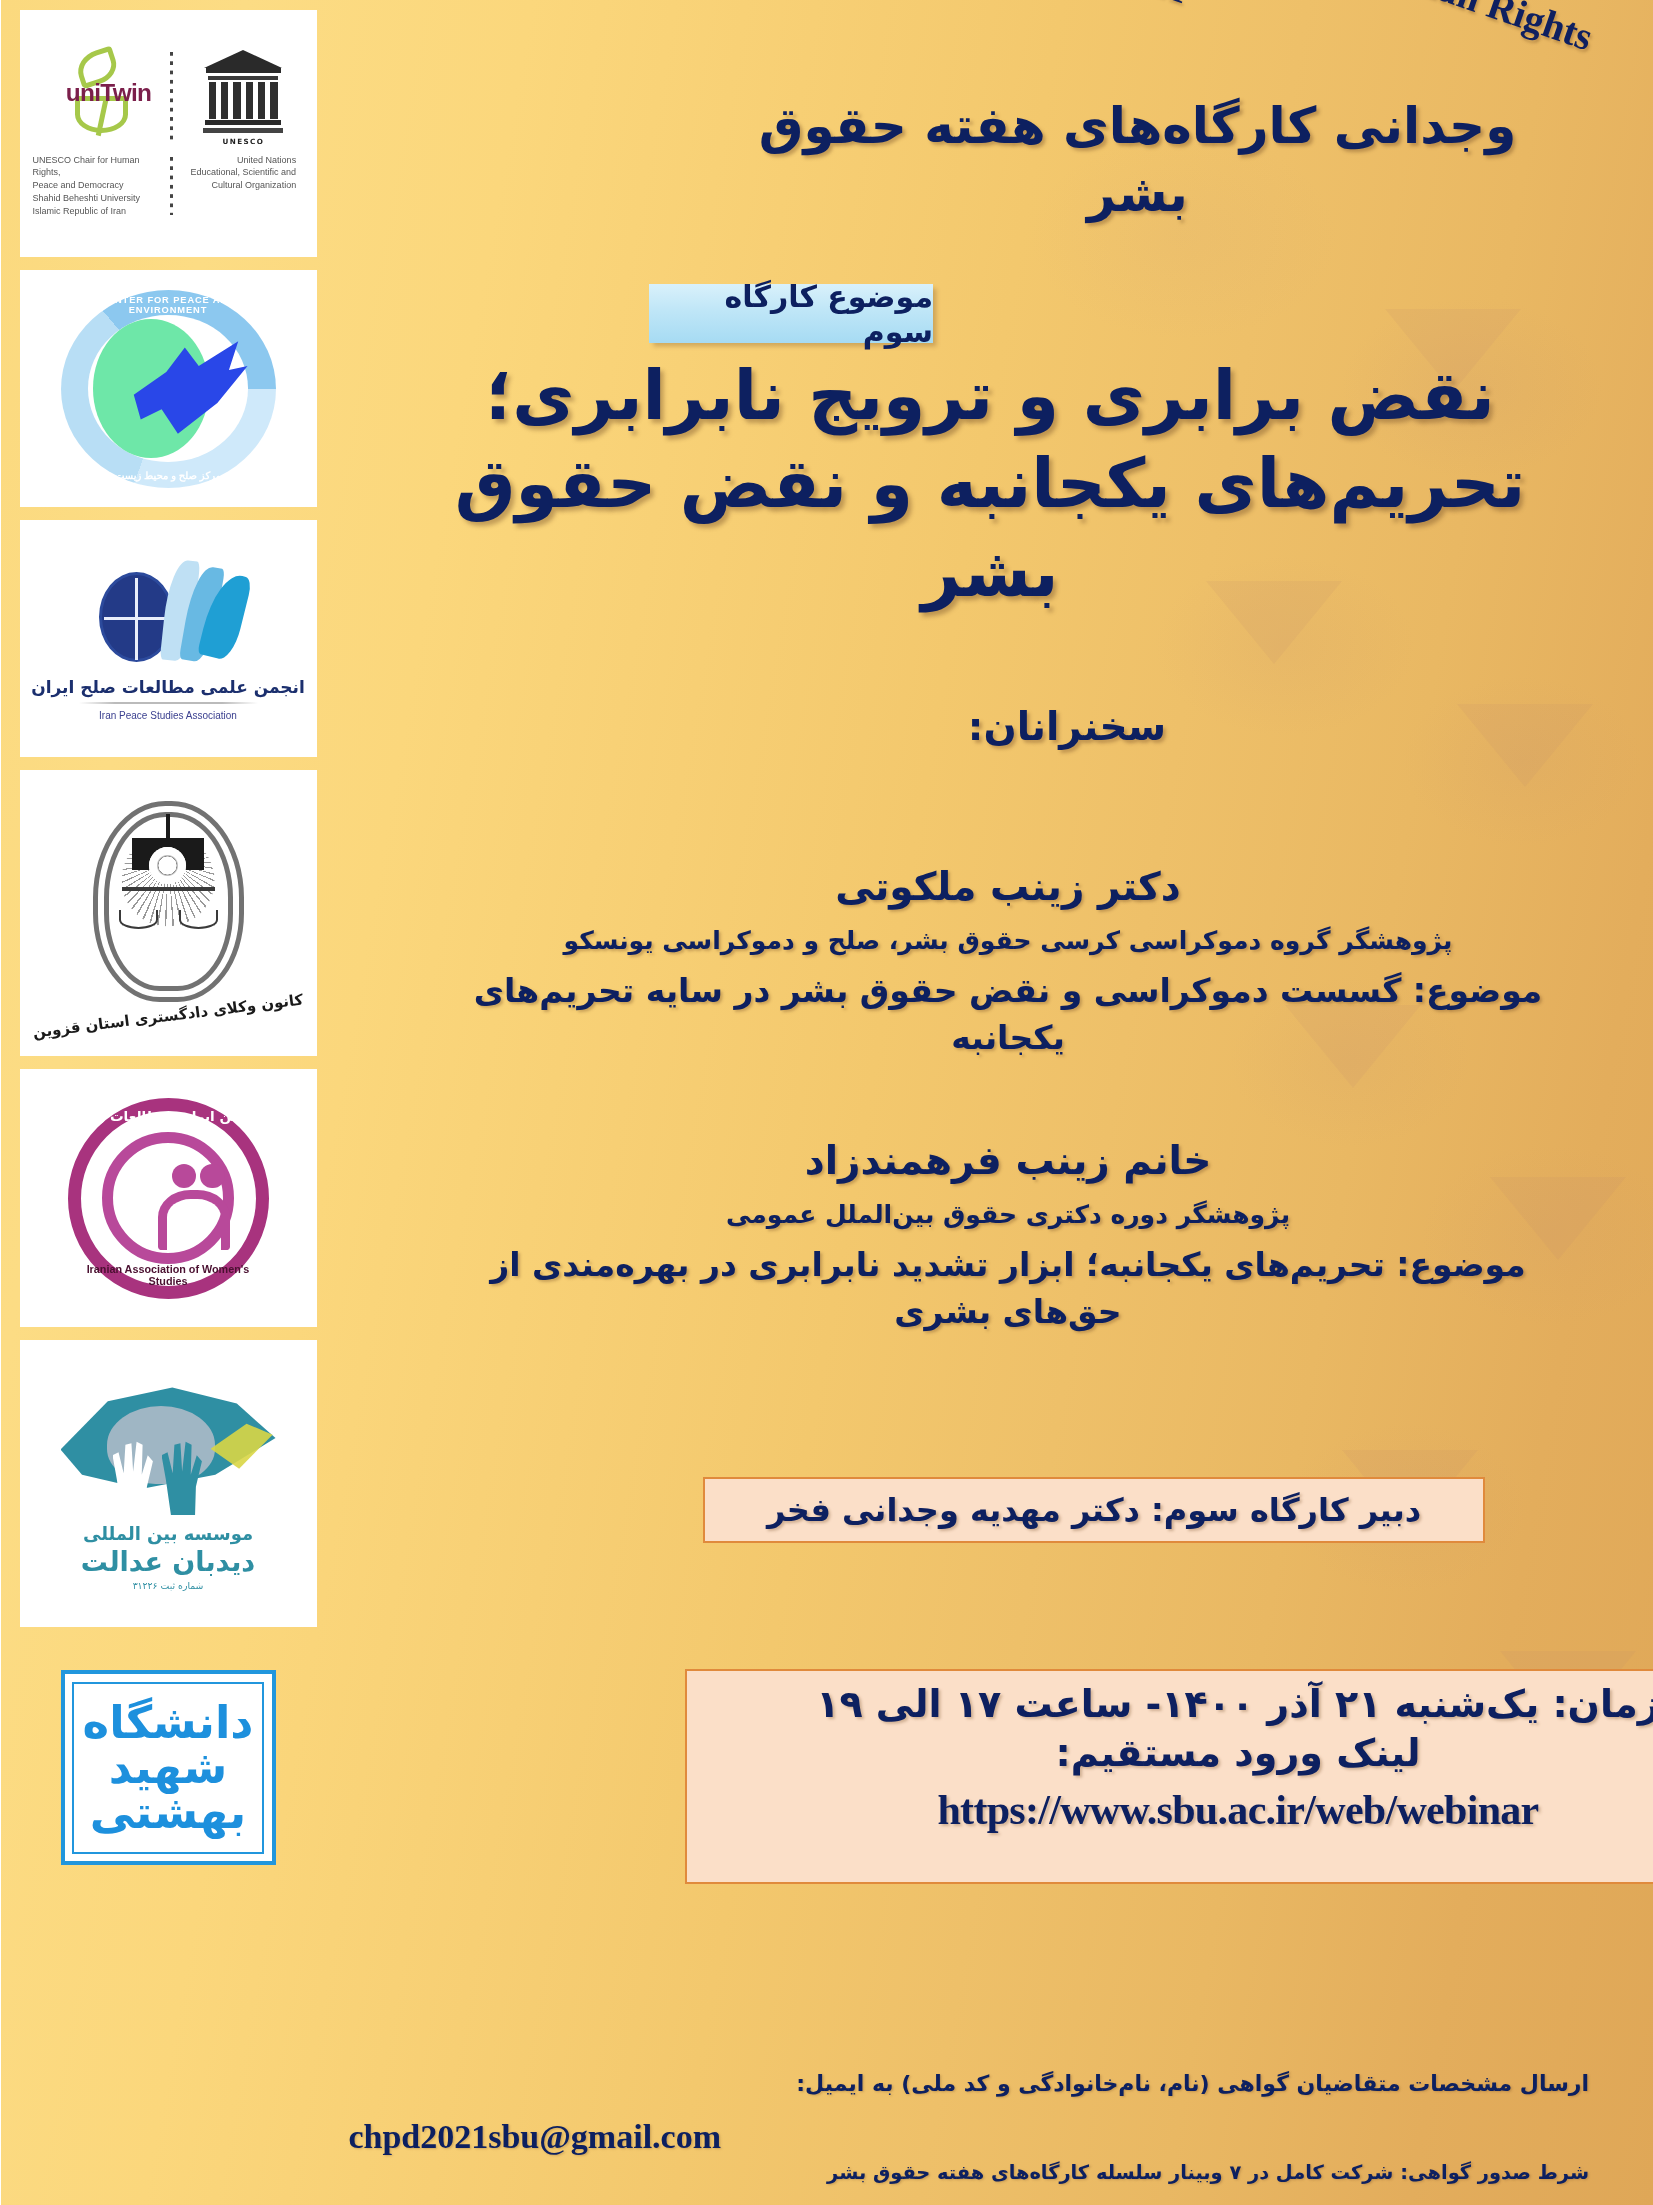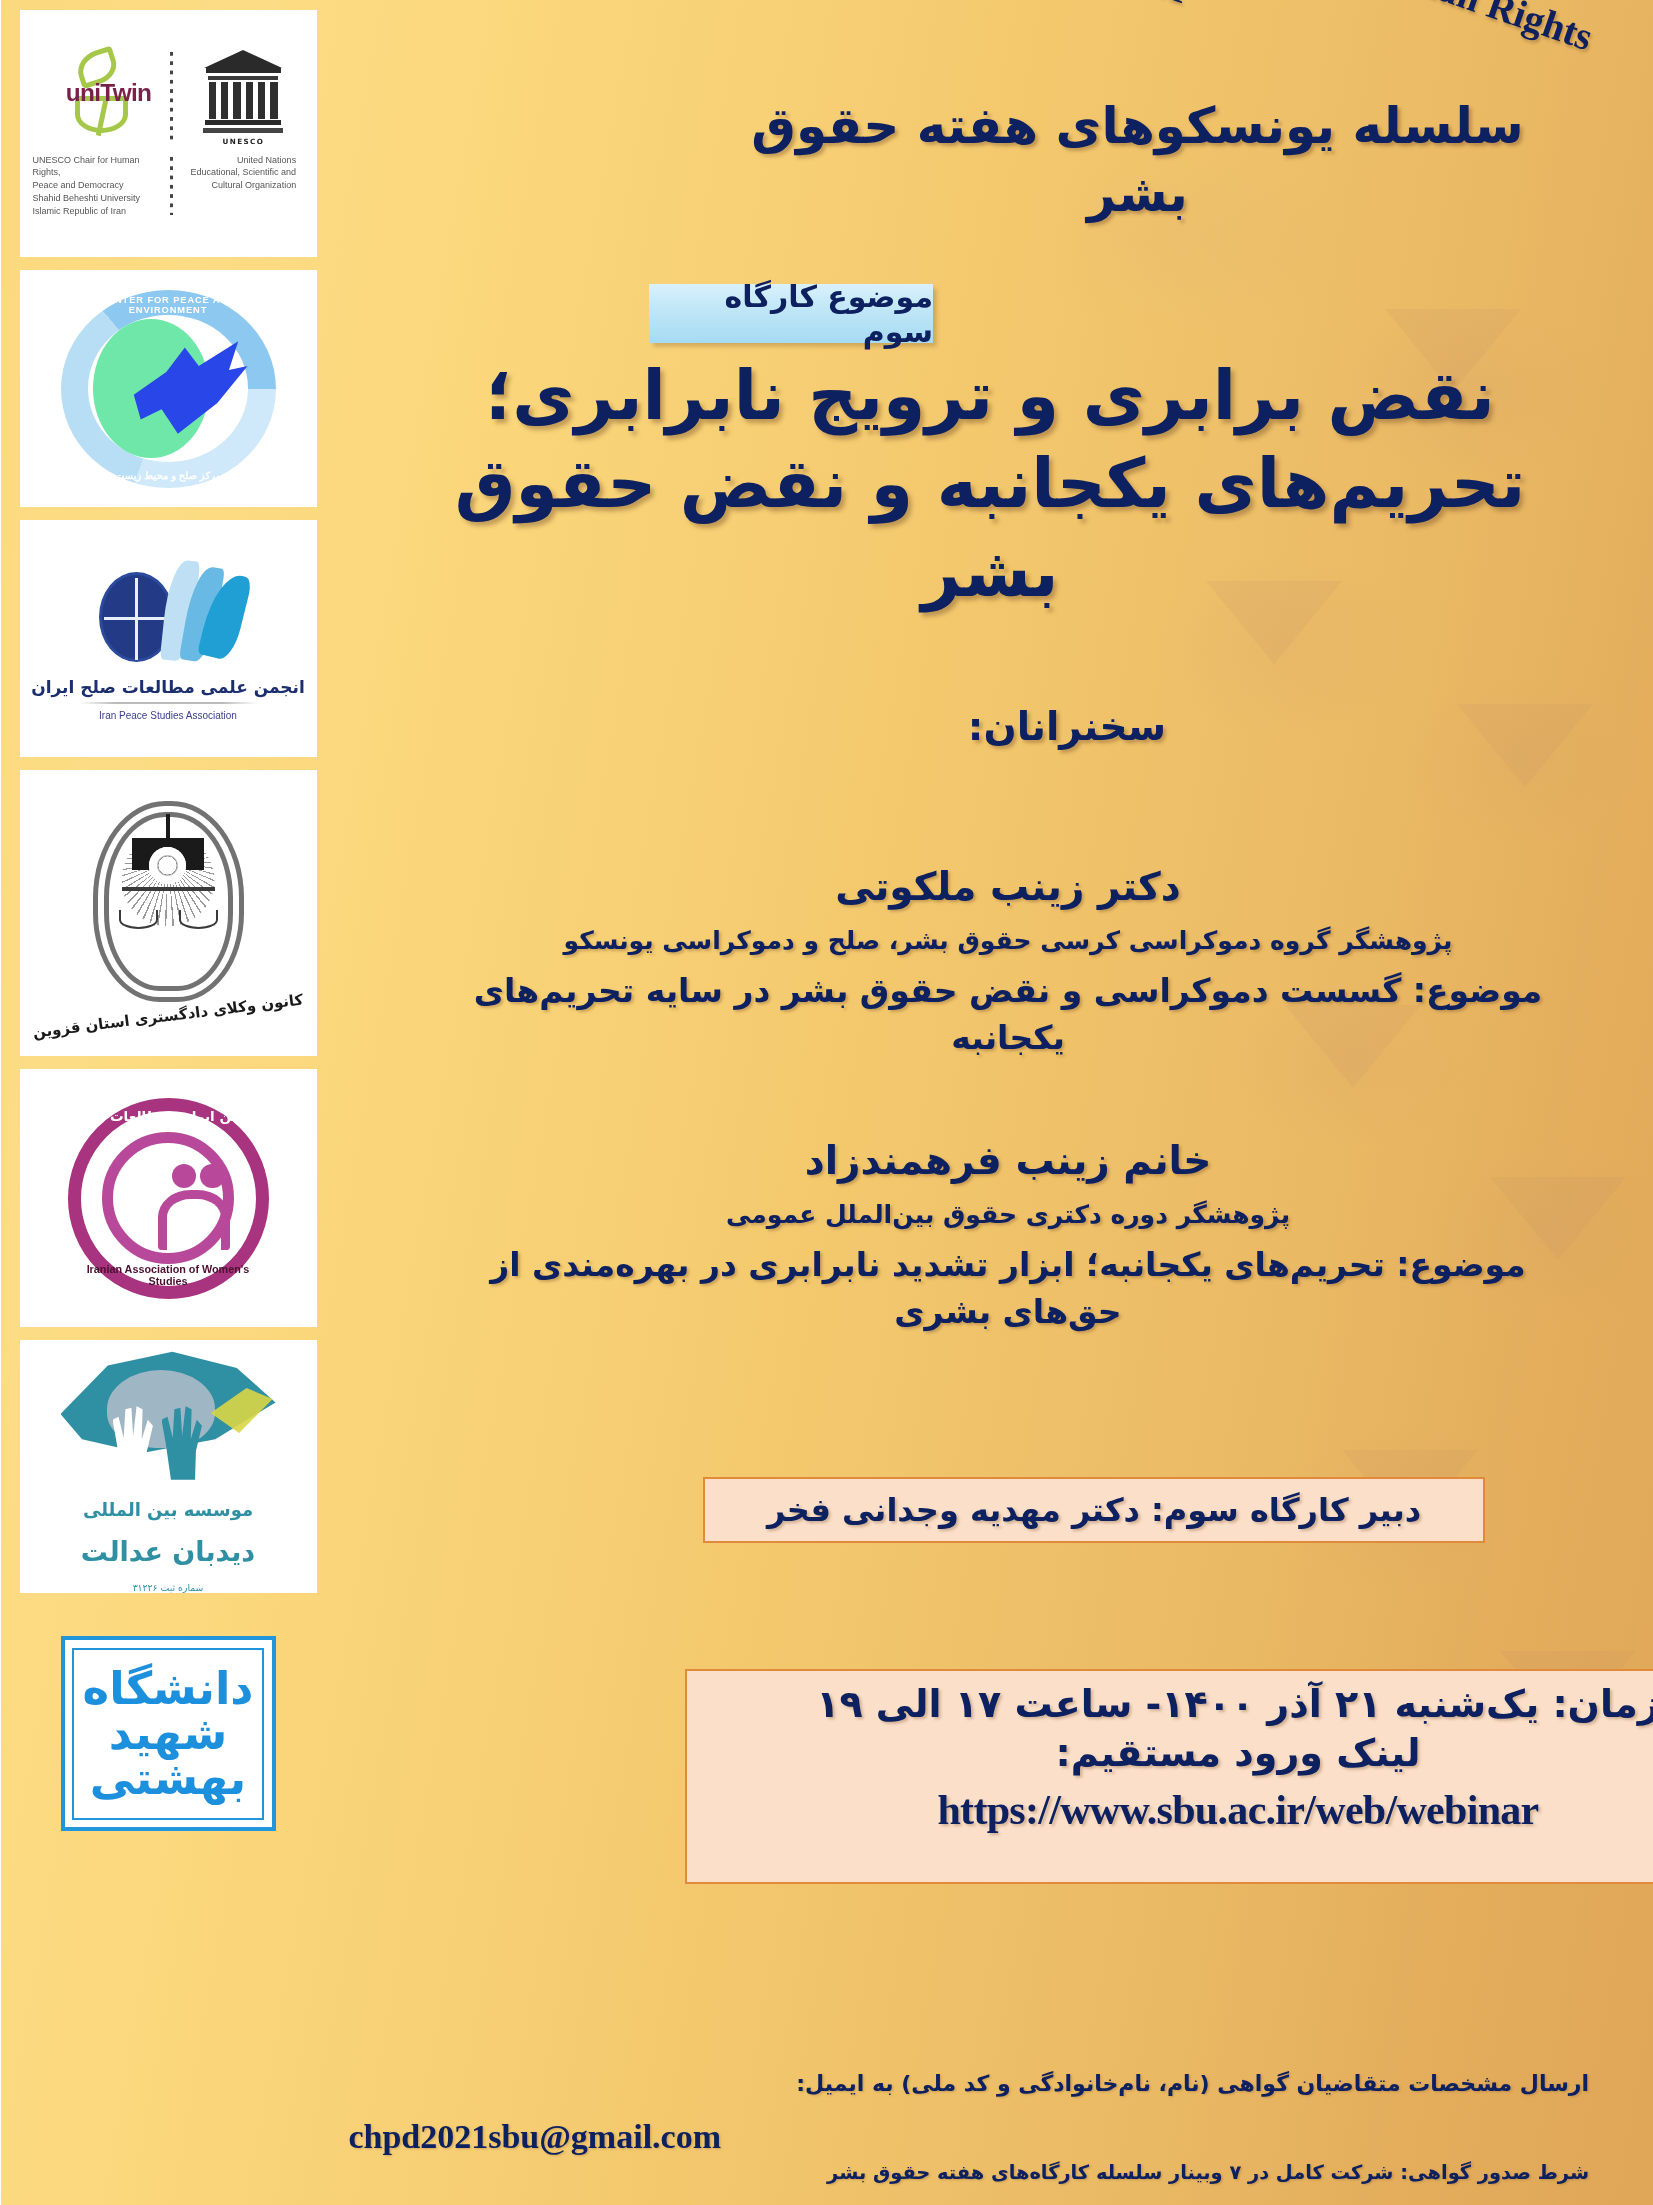--- a/index.html
+++ b/index.html
@@ -198,21 +198,21 @@
   }
   .women .lbl-fa {
     position:absolute; top:10px; width:100%; text-align:center; color:#fff; font-size:13.6px; font-weight:700;
   }
   .women .lbl-en {
     position:absolute; bottom:11.5px; width:100%; text-align:center; color:#4a1030; font-size:10.8px; font-weight:700;
     direction: ltr; font-family:"Liberation Sans", sans-serif;
   }
 
   
-  .lg-didban { height: 253px; flex-direction:column; gap:2.9px;justify-content:space-between; }
+  .lg-didban { height: 287px; flex-direction:column; gap:2.9px; }
   .didban-eye { width: 215px; height: 144px; position:relative; }
   .didban-eye .lid {
     position:absolute; left:0; top:7.2px; width:215px; height:115px;
     background:#2f8fa3;
     clip-path: polygon(0% 58%, 22% 16%, 52% 4%, 82% 18%, 100% 48%, 72% 80%, 38% 92%, 10% 80%);
   }
   .didban-eye .pupil {
     position:absolute; left:46px; top:30px; width:108px; height:78px;
     background:#9fb6c4; border-radius: 50% 50% 45% 45%;
   }
@@ -464,21 +464,21 @@
   </div>
 
   <div class="content">
 
     <div class="ihrd">
       <div>International Human Rights Day</div>
       <div>2021</div>
     </div>
 
     <div class="series-title">
-      <div>سلسله یونسکو‌های هفته حقوق بشر</div>
+      <div>وجدانی کارگاه‌های هفته حقوق بشر</div>
     </div>
 
     <div class="badge">موضوع کارگاه سوم</div>
 
     <div class="main-title">
       <div>نقض برابری و ترویج نابرابری؛</div>
       <div>تحریم‌های یکجانبه و نقض حقوق بشر</div>
     </div>
 
     <div class="speakers-label">سخنرانان:</div>

